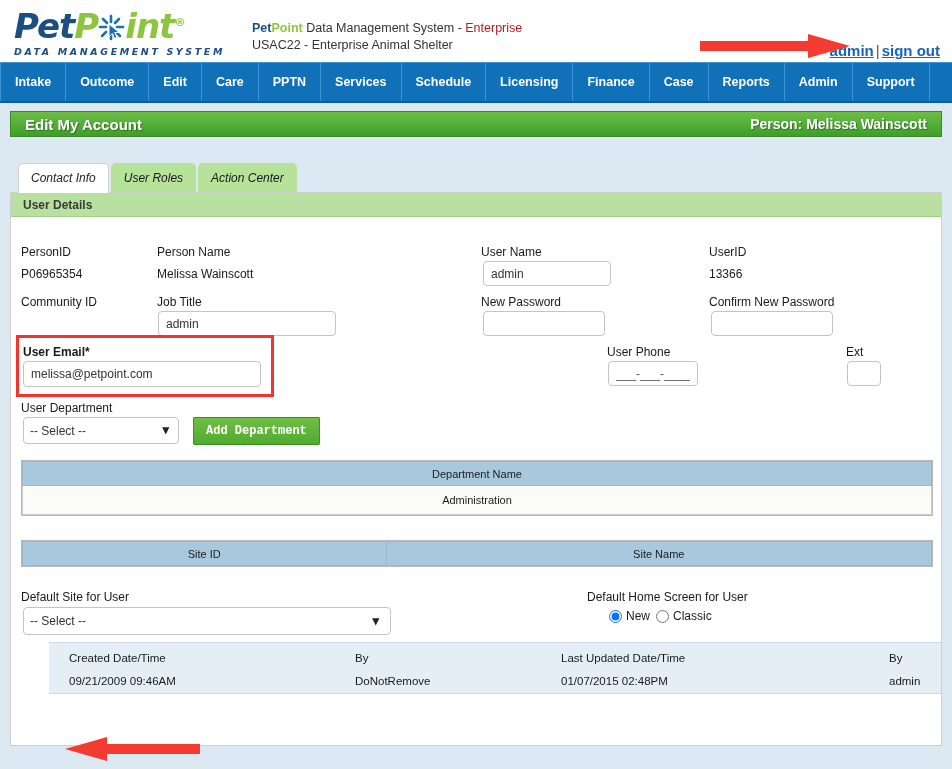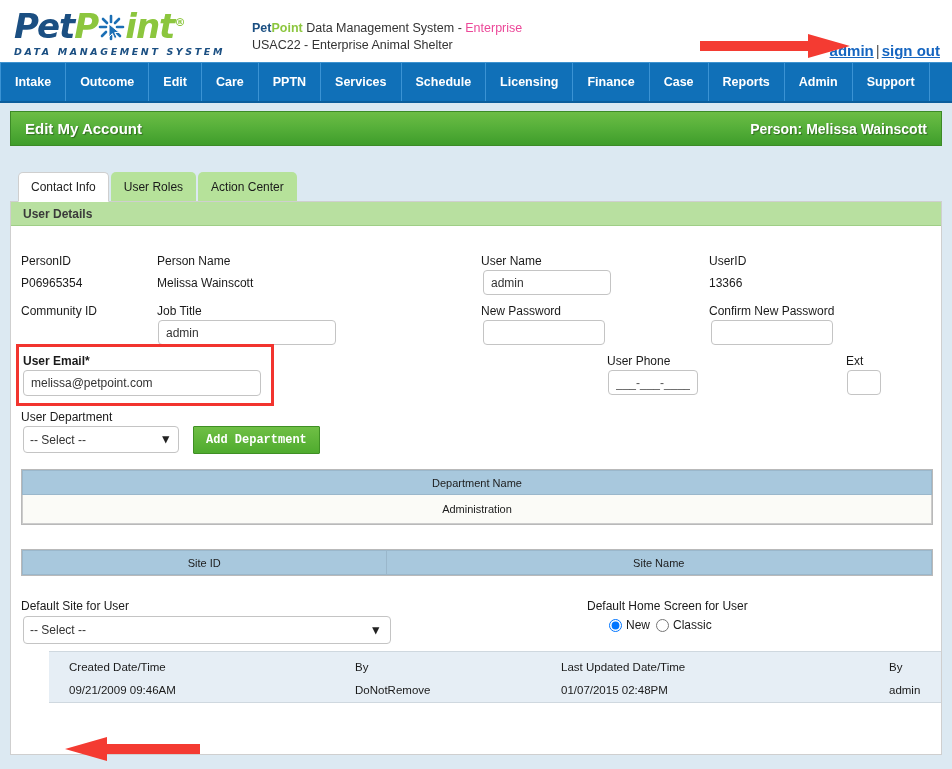--- a/index.html
+++ b/index.html
@@ -55,21 +55,21 @@
   .logo-tm {
     font-size: 11px; color: #8cc63e; vertical-align: super;
   }
   .site-info {
     position: absolute; left: 252px; top: 20px;
     font-size: 12.5px; color: #333;
     line-height: 17px;
   }
   .si-pet { color: #1b4f82; font-weight: bold; }
   .si-point { color: #8cc63e; font-weight: bold; }
-  .si-link { color: #ec4899; text-decoration: none; }
+  .si-link { color: #b91c1c; text-decoration: none; }
   .si-row2 { color: #333; }
 
   .acct-links {
     position: absolute; right: 12px; top: 42px;
     font-size: 15px;
     white-space: nowrap;
   }
   .acct-links a {
     color: #1565c0; text-decoration: underline; font-weight: bold;
   }
@@ -111,21 +111,21 @@
 
   
   .body-area {
     position: relative;
     background: #dce9f2;
     padding: 8px 10px 0 10px;
     height: 674px;
   }
 
   .green-header {
-    height: 35px;
+    height: 26px;
     background: linear-gradient(180deg, #6cbd45 0%, #57b03a 45%, #3f9d2b 100%);
     border: 1px solid #3c8a27;
     display: flex; align-items: center;
     justify-content: space-between;
     padding: 0 14px;
   }
   .gh-title {
     color: #ffffff; font-size: 15px; font-weight: bold;
     text-shadow: 1px 1px 1px rgba(0,0,0,.35);
   }
@@ -143,20 +143,21 @@
   }
   .tab {
     font-size: 12px;
     color: #222;
     padding: 7px 12px 6px 12px;
     border-radius: 5px 5px 0 0;
     margin-right: 2px;
     cursor: pointer;
     line-height: 15px;
     border: 1px solid transparent;
+    font-style: italic;
   }
   .tab.inactive { background: #b6e29a; color: #1a1a1a; }
   .tab.active {
     background: #ffffff; color: #222;
     border: 1px solid #cfcfcf; border-bottom: 1px solid #ffffff;
     position: relative; z-index: 3;
   }
 
   .panel {
     background: #ffffff;

